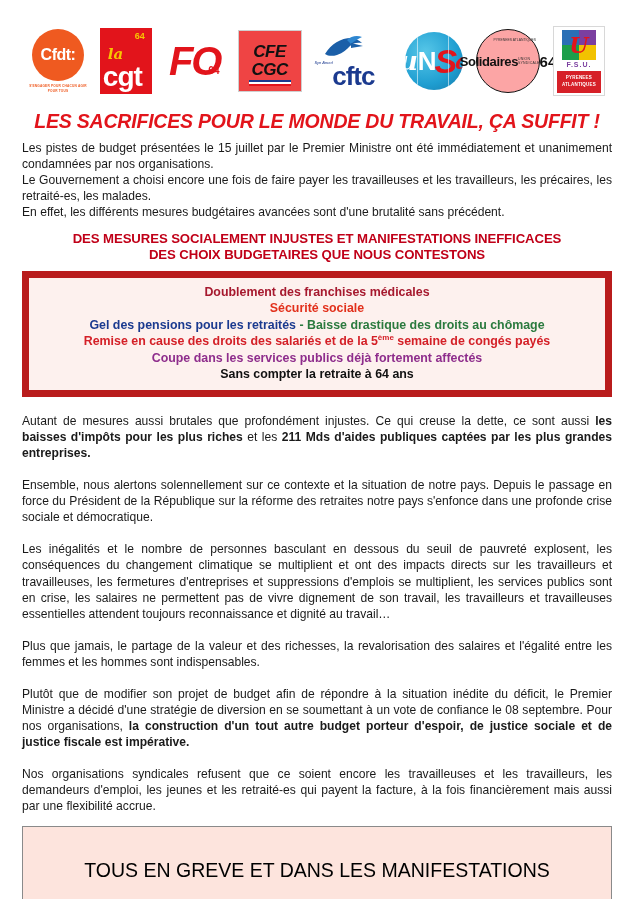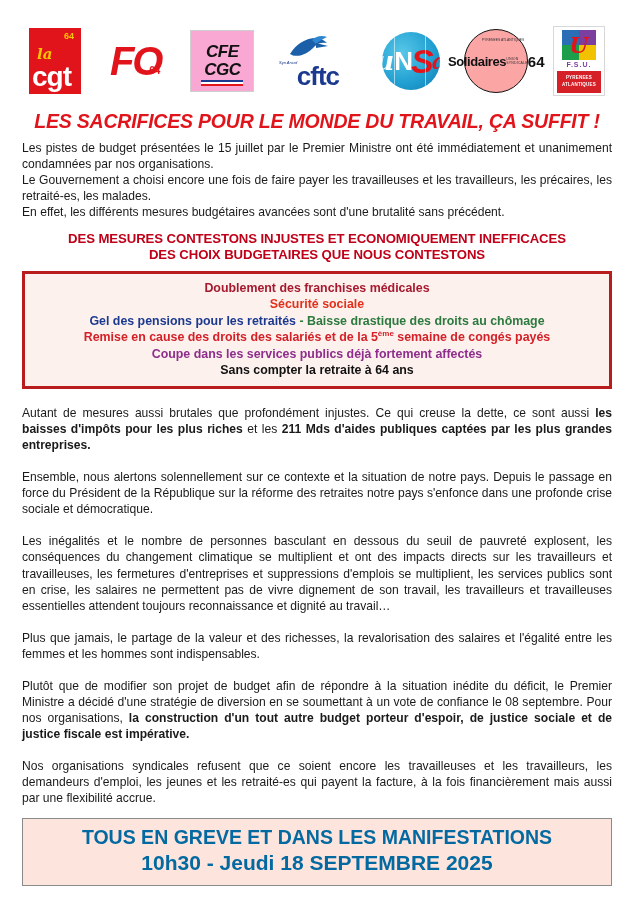--- a/index.html
+++ b/index.html
@@ -87,21 +87,21 @@
     position: relative;
   }
   .fo-64 {
     position: absolute; right: 1px; bottom: 8px;
     font-size: 10px; font-style: normal; letter-spacing: 0;
   }
 
   
   .logo-cfecgc { width: 70px; height: 68px; }
   .cfecgc-box {
-    width: 62px; height: 60px; background: #f9a8d4;
+    width: 62px; height: 60px; background: #ef4444;
     border: 1px solid #cfcfcf; position: relative;
     display: flex; flex-direction: column;
     align-items: center; justify-content: center;
   }
   .cfecgc-l1, .cfecgc-l2 {
     color: #111; font-size: 17px; font-weight: bold;
     font-style: italic; letter-spacing: -0.5px; line-height: 1.05;
   }
   .cfecgc-stripes {
     position: absolute; bottom: 5px; left: 10px; right: 10px; height: 6px;
@@ -237,21 +237,21 @@
     font-size: 13.2px;
     font-weight: bold;
     text-align: center;
     line-height: 1.25;
     margin: 10px 0 7px 0;
     letter-spacing: -0.1px;
   }
 
   
   .measures-box {
-    border: 3px solid #b91c1c;
+    border: 7px solid #b91c1c;
     background: #fdf1ee;
     padding: 6px 8px 7px 8px;
     text-align: center;
     margin-bottom: 11px;
   }
   .m-line {
     font-size: 12.4px;
     font-weight: bold;
     line-height: 1.33;
   }
@@ -259,34 +259,41 @@
 
   
   .cta-box {
     border: 1px solid #8a8a8a;
     background: #fde4dd;
     text-align: center;
     padding: 7px 6px 9px 6px;
     margin-top: 12px;
   }
   .cta-line {
-    color: #0369a1;
-    font-weight: bold;
+    color: #000000;
+    font-weight: normal;
     line-height: 1.22;
+    margin-top: 25px;
   }
   .cta-l1 { font-size: 19.5px; }
   .cta-l2 { font-size: 21px; }
 </style>
 </head>
 <body>
 
 <div class="page">
 
   <div class="logo-strip">
 
+    <div class="logo logo-cfdt">
+      <div class="cfdt-disc">
+        <span class="cfdt-word">Cfdt:</span>
+      </div>
+      <div class="cfdt-sub">S'ENGAGER POUR CHACUN AGIR POUR TOUS</div>
+    </div>
 
     <div class="logo logo-cgt">
       <div class="cgt-box">
         <span class="cgt-64">64</span>
         <span class="cgt-la">la</span>
         <span class="cgt-cgt">cgt</span>
       </div>
     </div>
 
     <div class="logo logo-fo">
@@ -351,21 +358,21 @@
 
   <div class="headline">LES SACRIFICES POUR LE MONDE DU TRAVAIL, ÇA SUFFIT !</div>
 
   <div class="body-block intro">
     <p>Les pistes de budget présentées le 15 juillet par le Premier Ministre ont été immédiatement et unanimement condamnées par nos organisations.</p>
     <p>Le Gouvernement a choisi encore une fois de faire payer les travailleuses et les travailleurs, les précaires, les retraité-es, les malades.</p>
     <p>En effet, les différents mesures budgétaires avancées sont d'une brutalité sans précédent.</p>
   </div>
 
   <div class="subhead">
-    <div>DES MESURES CONTESTONS INJUSTES ET ECONOMIQUEMENT INEFFICACES</div>
+    <div>DES MESURES SOCIALEMENT INJUSTES ET MANIFESTATIONS INEFFICACES</div>
     <div>DES CHOIX BUDGETAIRES QUE NOUS CONTESTONS</div>
   </div>
 
   <div class="measures-box" id="measures-box">
       <div class="m-line" style="color: rgb(166, 25, 46);"><span>Doublement des franchises médicales</span></div>
       <div class="m-line" style="color: rgb(226, 48, 27);"><span>Sécurité sociale</span></div>
       <div class="m-line"><span style="color: rgb(27, 58, 143);">Gel des pensions pour les retraités </span><span style="color: rgb(43, 122, 62);">- Baisse drastique des droits au chômage</span></div>
       <div class="m-line" style="color: rgb(212, 32, 39);"><span>Remise en cause des droits des salariés et de la 5</span><span class="m-sup">ème</span><span> semaine de congés payés</span></div>
       <div class="m-line" style="color: rgb(142, 45, 140);"><span>Coupe dans les services publics déjà fortement affectés</span></div>
       <div class="m-line" style="color: rgb(17, 17, 17);"><span>Sans compter la retraite à 64 ans</span></div>

